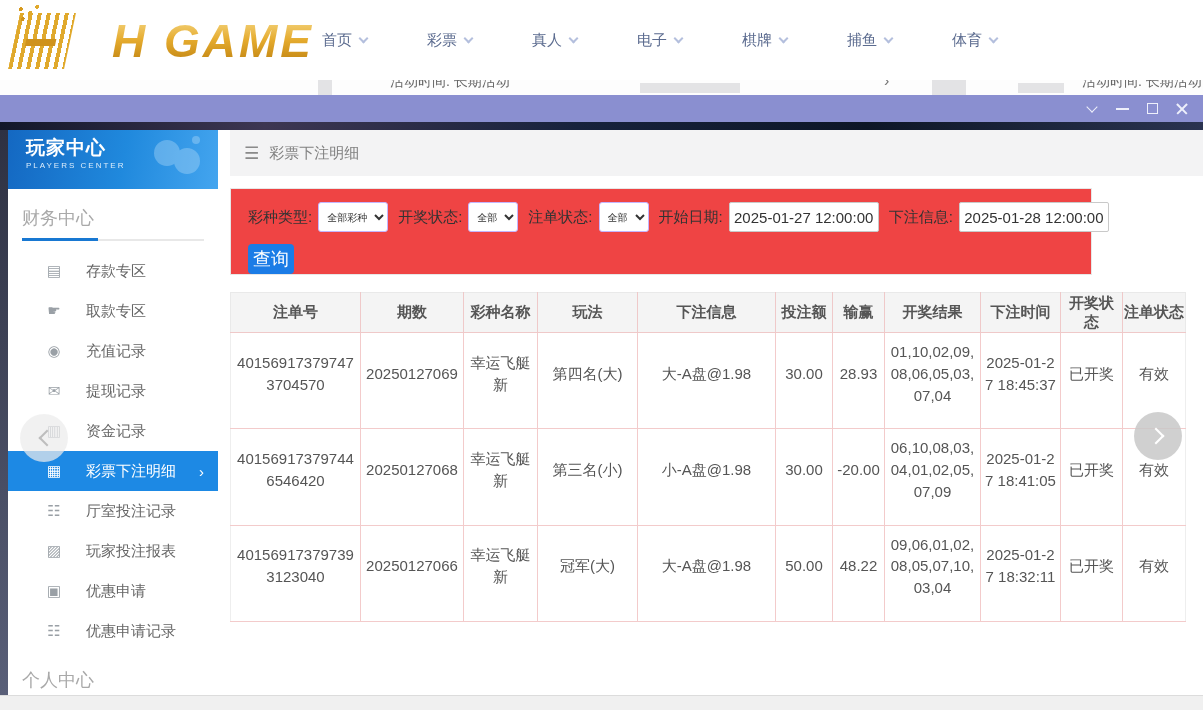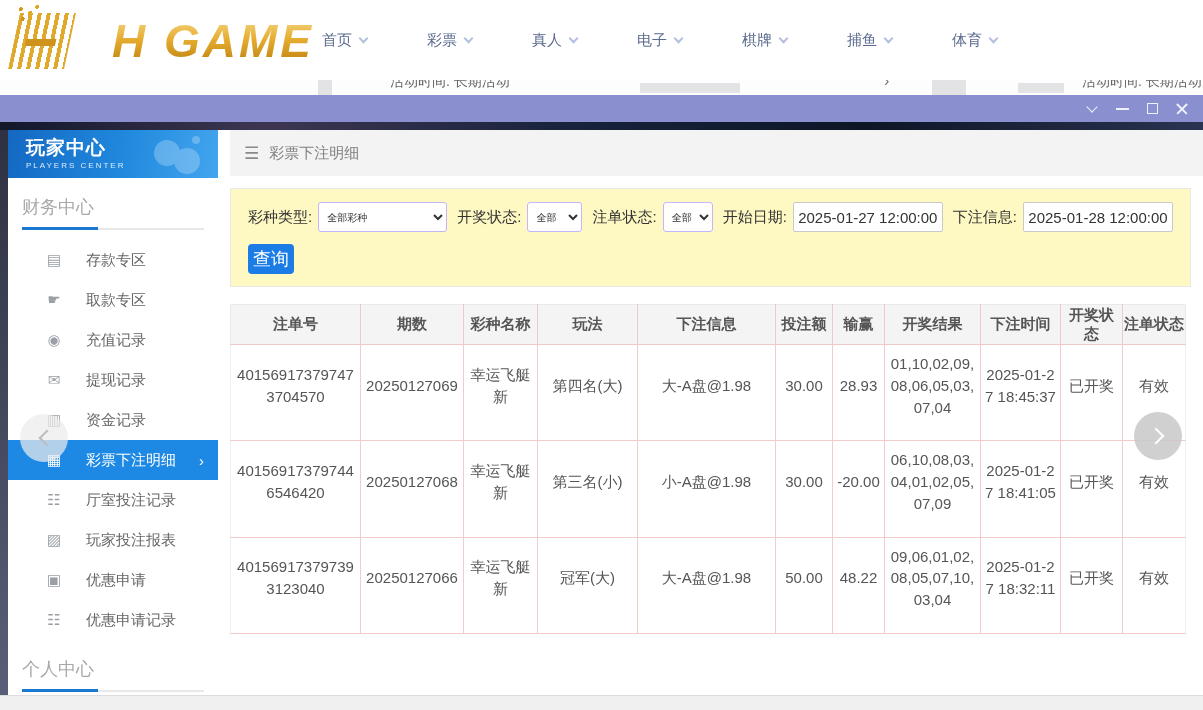--- a/index.html
+++ b/index.html
@@ -44,21 +44,21 @@
 
   
   .main { position:absolute; left:0; top:122px; width:1203px; height:573px; background:#fff; overflow:hidden; z-index:5; }
   .modal-top-edge { position:absolute; left:0; top:0; width:1203px; height:8px;
     background:linear-gradient(90deg,#12172a,#3d3652 22%,#17223c 48%,#0d1626 72%,#2a3350 100%); }
   .modal-left-edge { position:absolute; left:0; top:8px; width:8px; height:565px;
     background:linear-gradient(180deg,#2e3142,#595f78); }
 
   
   .sidebar { position:absolute; left:8px; top:8px; width:210px; height:565px; background:#fff; overflow:hidden; }
-  .side-banner { position:relative; height:48px; background:linear-gradient(100deg,#1468c2 0%,#2089dd 55%,#44a5ef 100%); 
+  .side-banner { position:relative; height:59px; background:linear-gradient(100deg,#1468c2 0%,#2089dd 55%,#44a5ef 100%); 
     color:#fff; padding:5px 0 0 18px; overflow:hidden; }
   .side-banner-title { font-size:19px; font-weight:700; letter-spacing:1px; }
   .side-banner-sub { font-size:8px; letter-spacing:2px; color:#dcEDfb; color:#dcedfb; }
   .gamepad { position:absolute; right:10px; top:4px; width:60px; height:40px; opacity:.35; }
   .gamepad i { position:absolute; border-radius:50%; background:#bfe2fb; }
   .gp1 { left:6px; top:6px; width:26px; height:26px; }
   .gp2 { left:26px; top:14px; width:26px; height:26px; }
   .gp3 { left:44px; top:2px; width:8px; height:8px; }
   .side-title { margin:17px 14px 0 14px; font-size:18px; color:#a9a9a9; }
   .side-rule { margin:9px 14px 0 14px; height:2px; background:#e8e8e8; position:relative; }
@@ -78,21 +78,21 @@
   .circle-right { position:absolute; right:21px; top:290px; width:48px; height:48px; border-radius:50%;
     background:rgba(200,200,200,.85); display:flex; align-items:center; justify-content:center; z-index:8; cursor:pointer; }
   .circle-right span { width:12px; height:12px; border-right:2.5px solid #fff; border-top:2.5px solid #fff; transform:rotate(45deg); margin-right:5px; }
 
   
   .content { position:absolute; left:218px; top:8px; width:985px; height:565px; background:#fff; }
   .breadcrumb { margin-left:12px; height:46px; background:#f3f3f4; display:flex; align-items:center; padding-left:14px; color:#808080; }
   .hamburger { font-size:17px; margin-right:10px; color:#8a8a8a; cursor:pointer; font-style:normal; }
   .breadcrumb-title { font-size:15px; }
 
-  .filter-panel { margin:12px 0 0 12px; width:961px; background:#fef9c3; border:1px solid #e7e7e7; padding:13px 17px 12px 17px; }
+  .filter-panel { margin:12px 0 0 12px; width:862px; background:#ef4444; border:1px solid #e7e7e7; padding:13px 17px 0 17px; }
   .filter-row { display:flex; align-items:center; flex-wrap:nowrap; }
   .f-label { font-size:15px; color:#333; margin:0 6px 0 10px; white-space:nowrap; }
   .f-label:first-child { margin-left:0; }
   select { height:30px; border:1px solid #c4b5fd; border-radius:3px; background:#fff; font-size:10px; color:#333;
     font-family:"Liberation Sans","DejaVu Sans",sans-serif; padding:0 4px; }
   .sel-lottery { width:158px; } .sel-draw { width:66px; } .sel-bet { width:52px; }
   .f-input { width:150px; height:30px; border:1px solid #c9c9c9; border-radius:2px; font-size:15px; color:#333;
     text-align:center; font-family:"Liberation Sans","DejaVu Sans",sans-serif; }
   .query-btn { margin-top:12px; width:46px; height:30px; background:#1b7ce6; color:#fff; border:none; border-radius:4px;
     font-size:18px; cursor:pointer; font-family:"Liberation Sans","DejaVu Sans",sans-serif; }

